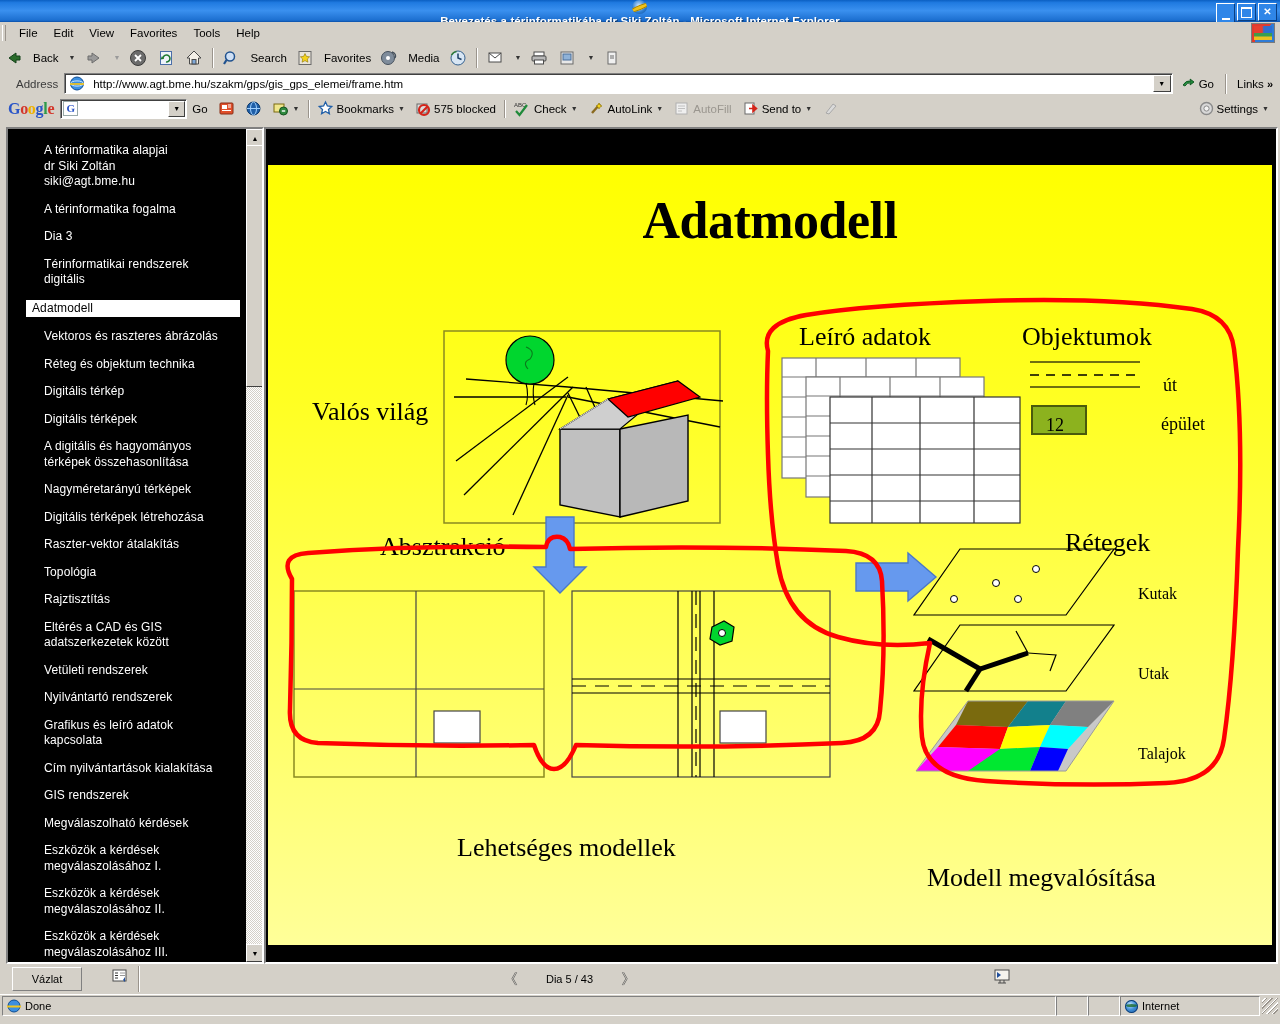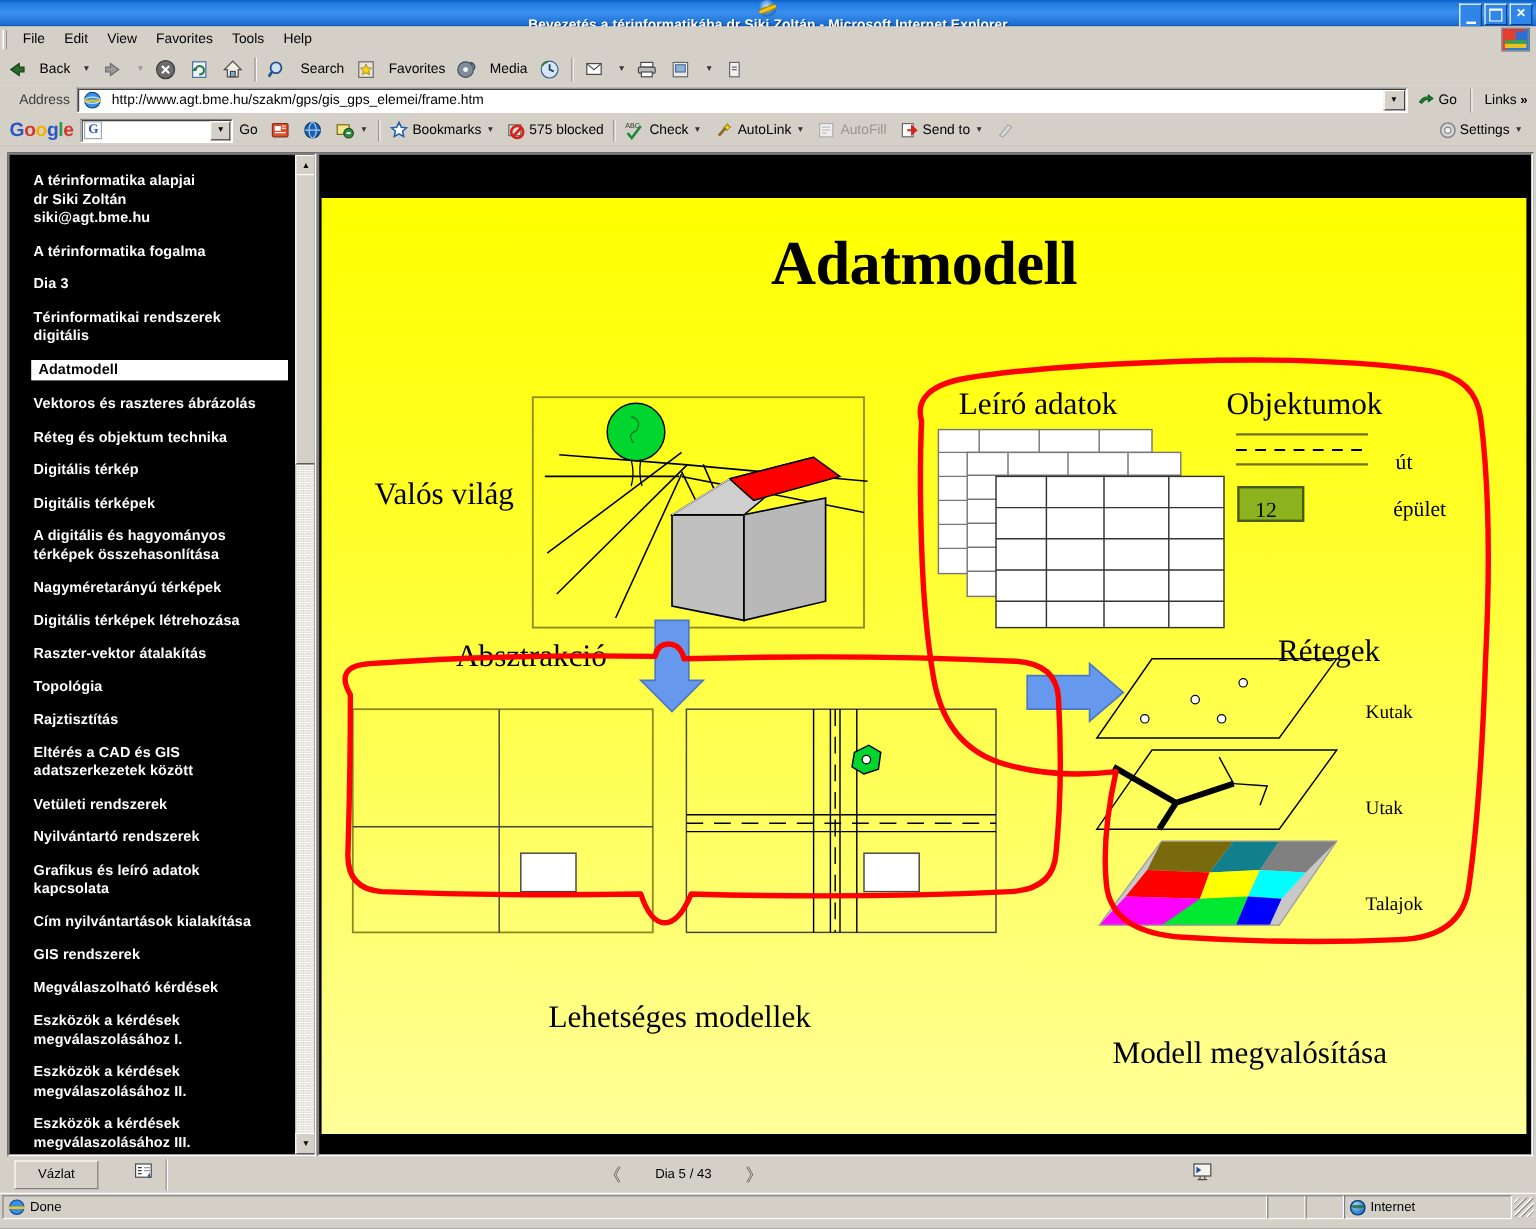--- a/index.html
+++ b/index.html
@@ -93,21 +93,21 @@
     border:1px solid #fff;border-right-color:#404040;border-bottom-color:#404040;
     display:flex;align-items:center;justify-content:center;font-size:7px;
   }
   .go-btn,.links-btn{display:flex;align-items:center;gap:3px;font-size:11.5px;padding:0 7px;white-space:nowrap;}
 
   
   .gbar{
     position:absolute;left:0;top:96px;width:1280px;height:25px;
     background:#d4d0c8;display:flex;align-items:center;border-bottom:1px solid #9a948c;
   }
-  .glogo{font-family:Liberation Sans, sans-serif;font-size:16px;font-weight:bold;margin:0 6px 0 8px;letter-spacing:-.3px;}
+  .glogo{font-family:Liberation Serif, serif;font-size:16px;font-weight:bold;margin:0 6px 0 8px;letter-spacing:-.3px;}
   .glogo .b{color:#2a55c8}.glogo .r{color:#d4362a}.glogo .y{color:#efb100}.glogo .g{color:#2e9a4a}
   .gsearch{
     width:125px;height:18px;background:#fff;border:1px solid #808080;
     border-right-color:#fff;border-bottom-color:#fff;box-shadow:inset 1px 1px 0 #404040;
     display:flex;align-items:center;position:relative;
   }
   .gsearch .gmark{
     width:13px;height:13px;margin-left:2px;border:1px solid #9aa;
     font-family:"Liberation Serif",serif;font-weight:bold;font-size:11px;color:#2a55c8;
     display:flex;align-items:center;justify-content:center;line-height:1;background:#fff;
@@ -124,22 +124,22 @@
     position:absolute;left:0;top:121px;width:1280px;height:843px;
     background:#d4d0c8;
   }
   .sidebar{
     position:absolute;left:6px;top:6px;width:254px;height:833px;
     background:#000;border:2px solid;border-color:#808080 #fff #fff #808080;
     overflow:hidden;
   }
   .sb-inner{position:absolute;left:0;top:0;width:236px;padding:14px 0 0 0;}
   .sb-item{
-    color:#fff;font-size:12px;font-weight:bold;line-height:15.5px;
-    margin:0 0 12px 20px;max-width:212px;white-space:pre-line;letter-spacing:.1px;
+    color:#fff;font-size:12px;font-weight:normal;line-height:15.5px;
+    margin:0 0 12px 36px;max-width:212px;white-space:pre-line;letter-spacing:.1px;
   }
   .sb-item.sel{background:#fff;color:#000;margin-left:18px;padding:1px 0 1px 6px;width:208px;max-width:none;}
   .sb-scroll{
     position:absolute;right:0;top:0;width:16px;height:100%;background:
       repeating-conic-gradient(#d4d0c8 0% 25%,#fff 0% 50%) 0 0/2px 2px;
   }
   .sb-arrow{
     width:16px;height:16px;background:#d4d0c8;
     border:1px solid #fff;border-right-color:#404040;border-bottom-color:#404040;
     display:flex;align-items:center;justify-content:center;font-size:7px;color:#000;

